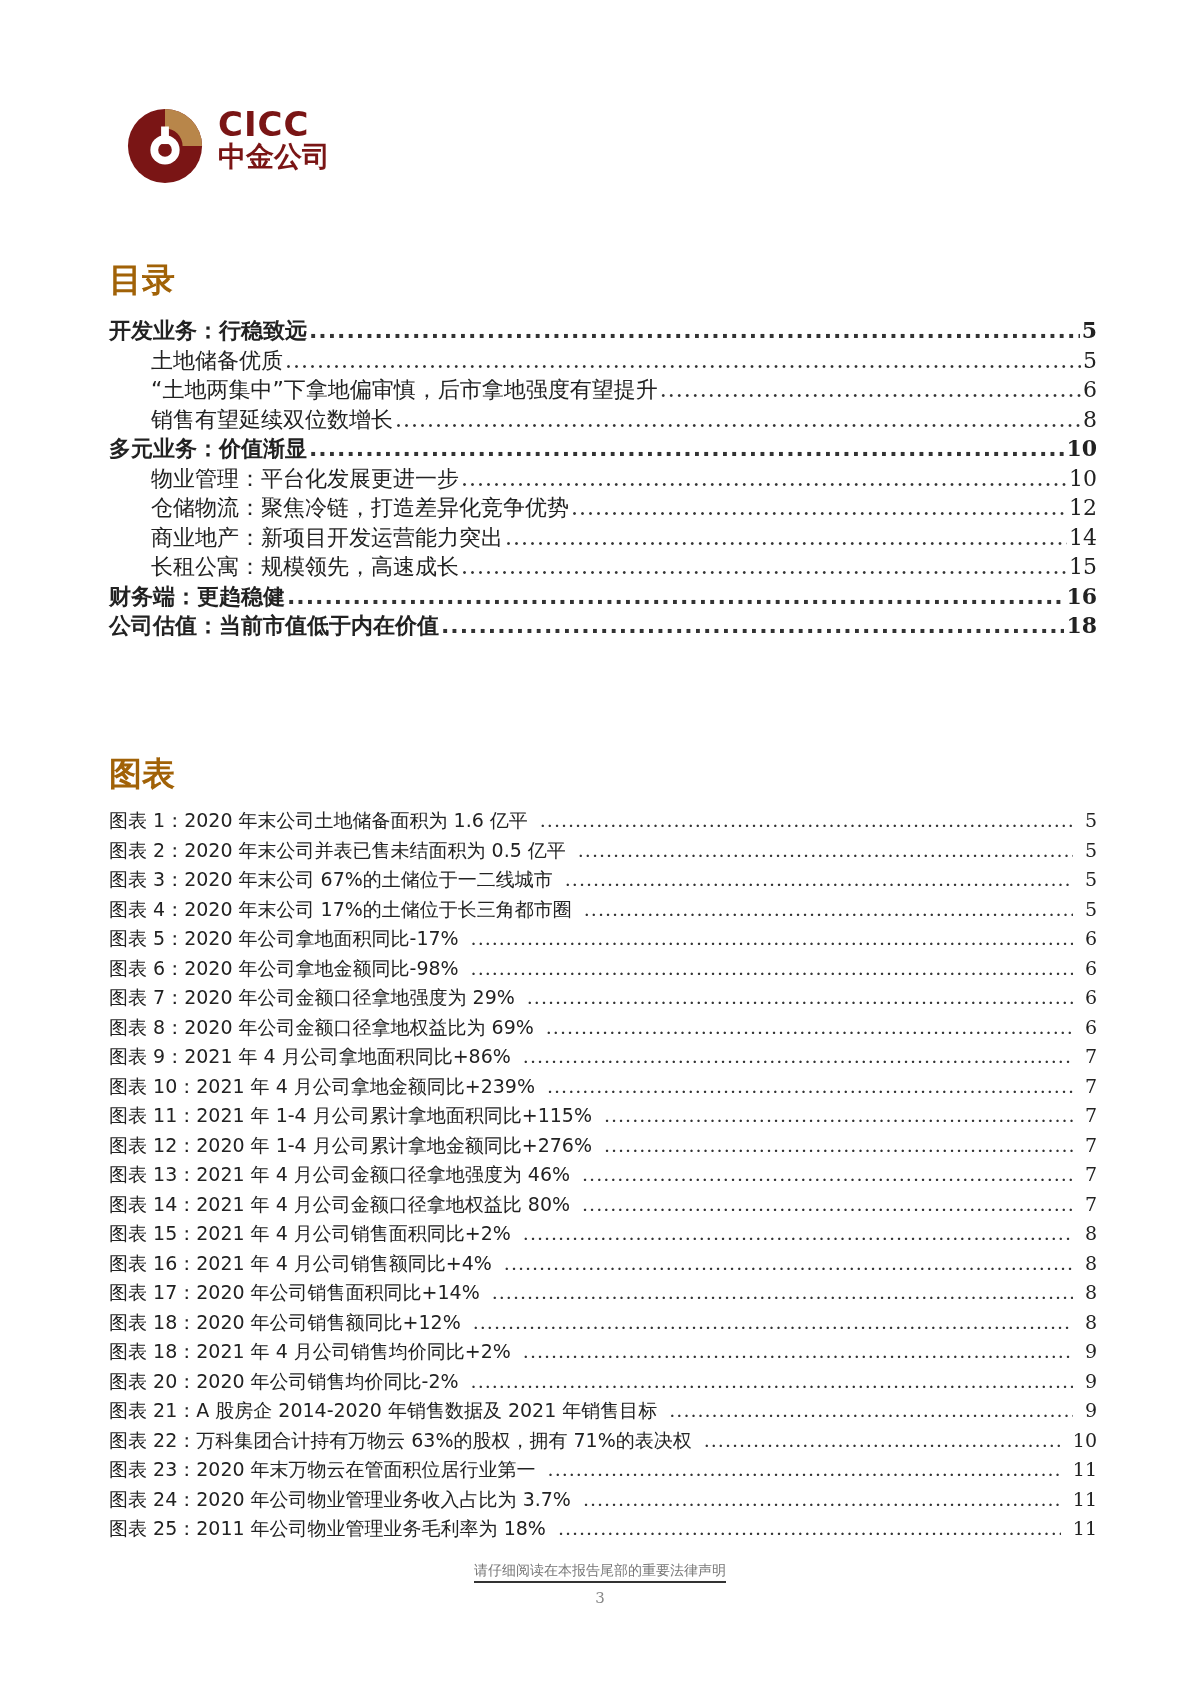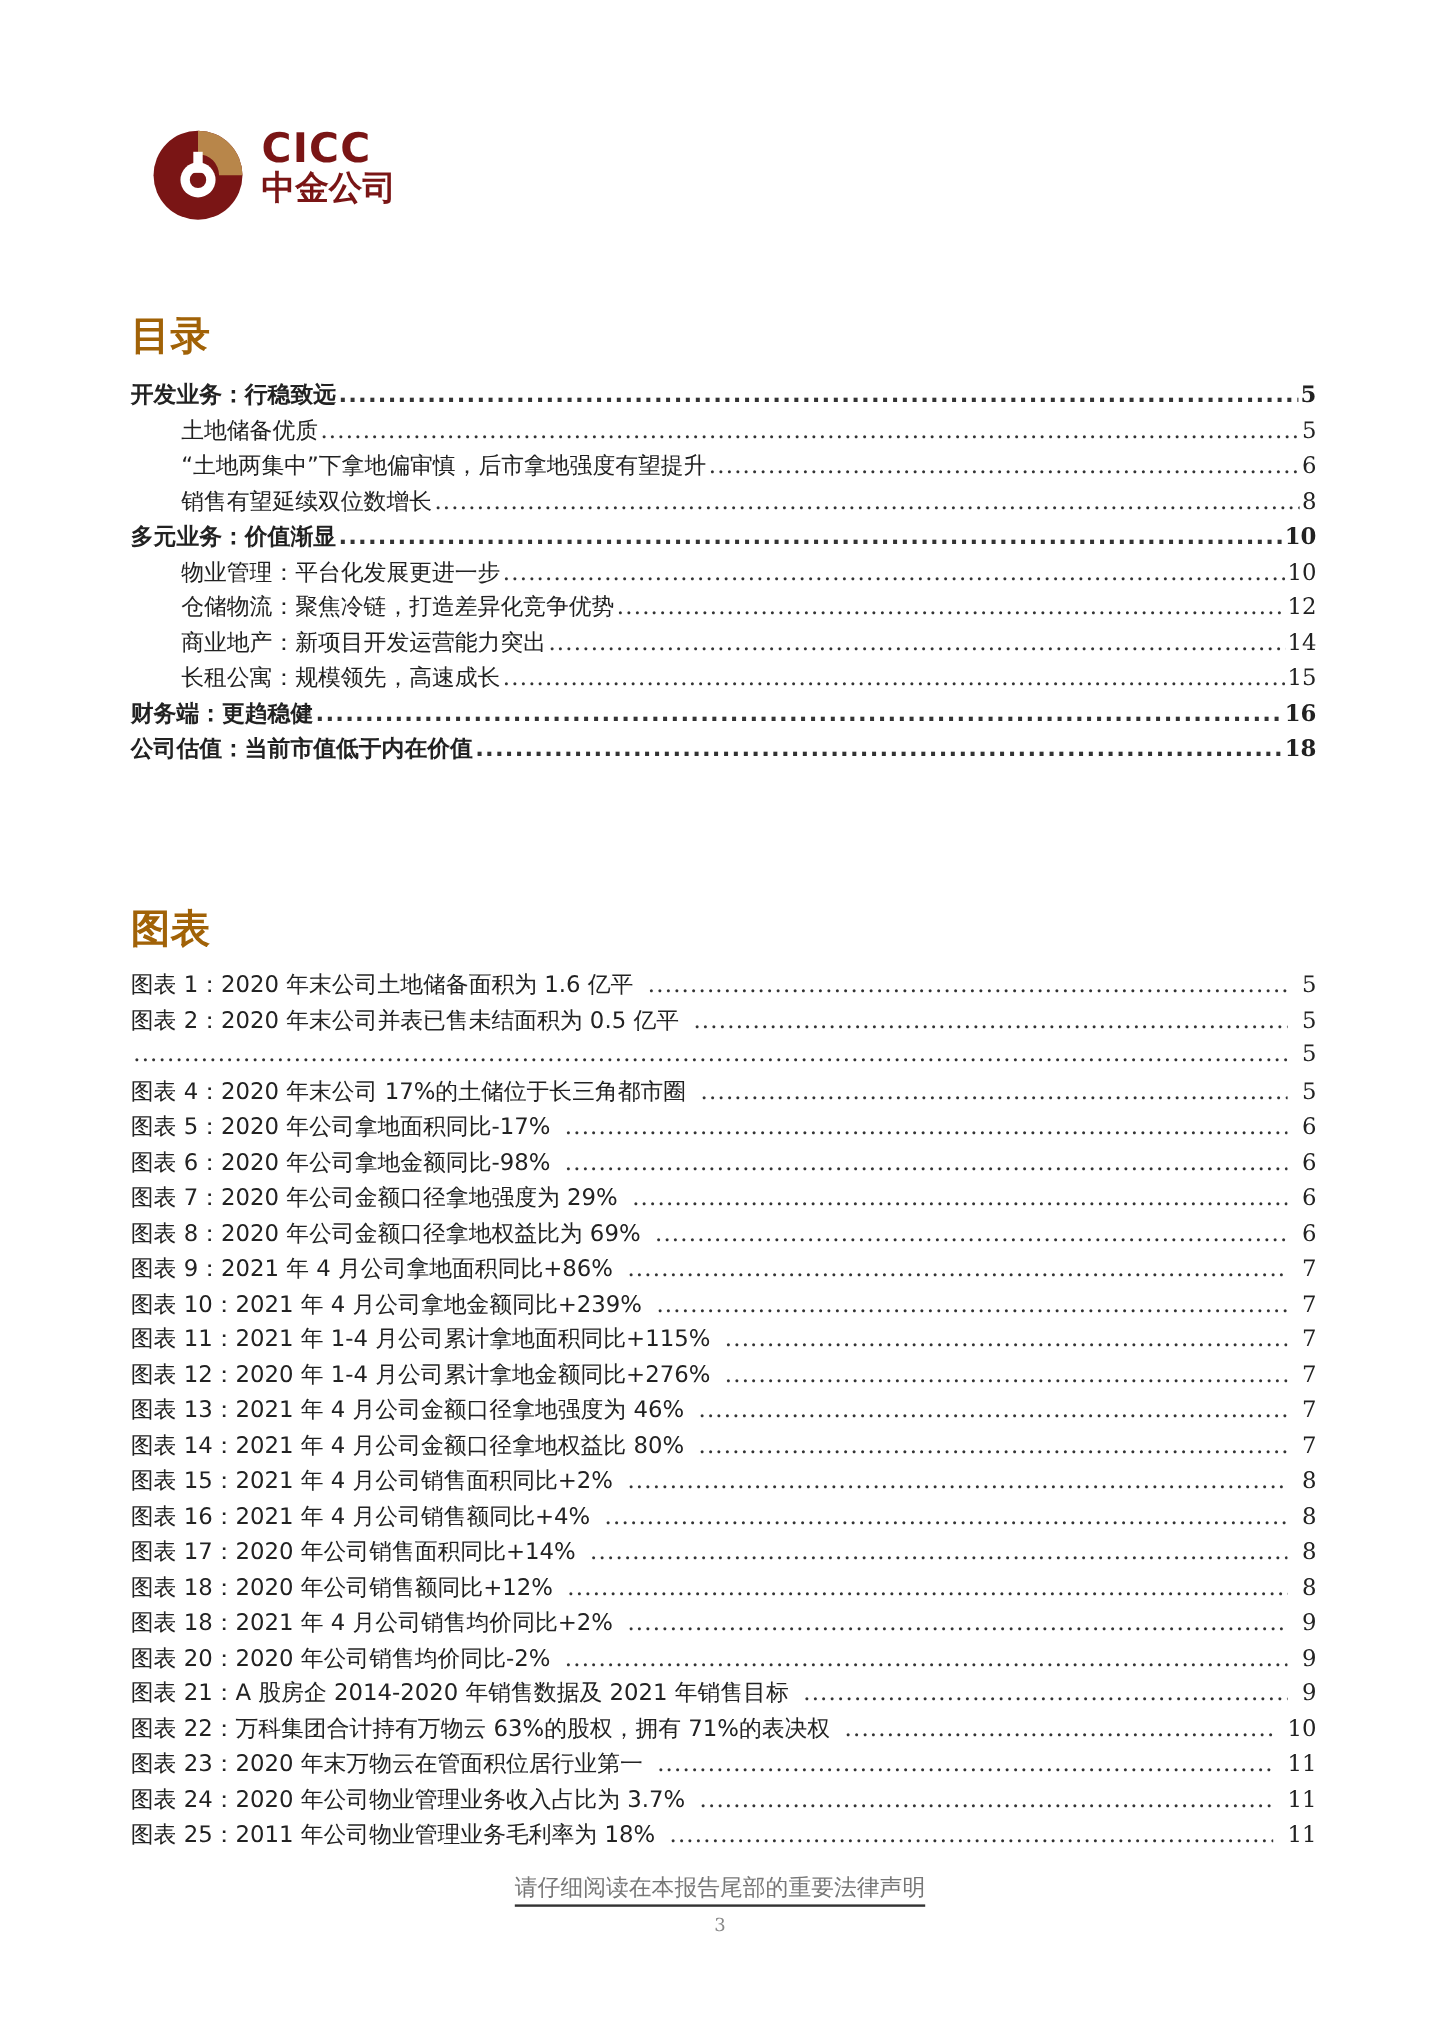--- a/index.html
+++ b/index.html
@@ -4,30 +4,30 @@
 <style>
   html,body{margin:0;padding:0;background:#fff;}
   body{width:1200px;height:1698px;position:relative;overflow:hidden;font-family:"DejaVu Serif","Liberation Serif",serif;color:#222;}
   .logo{position:absolute;left:126px;top:107px;height:80px;display:flex;align-items:flex-start;}
   .logo-mark{width:78px;height:78px;position:relative;}
   .logo-text{margin-left:14px;color:#7a1515;font-family:"DejaVu Sans","Liberation Sans",sans-serif;font-weight:bold;line-height:1;}
   .logo-en{font-size:34px;letter-spacing:1px;}
   .logo-cn{font-size:28px;margin-top:2px;}
   .section-title{position:absolute;left:109px;color:#a16207;font-family:"DejaVu Sans","Liberation Sans",sans-serif;font-size:33px;font-weight:bold;}
   .toc{position:absolute;left:109px;width:988px;}
-  .row{display:flex;align-items:baseline;height:29.5px;font-size:19px;white-space:nowrap;}
+  .row{display:flex;align-items:baseline;height:29.5px;font-size:22px;white-space:nowrap;}
   .row.bold{font-weight:bold;font-family:"DejaVu Sans","Liberation Sans",sans-serif;}
   .row.indent .lbl{padding-left:42px;}
   .row .lbl{font-family:"DejaVu Sans","Liberation Sans",sans-serif;}
   .row .dots{flex:1;overflow:hidden;margin:0 2px;color:#333;letter-spacing:1px;}
   .row .dots::before{content:"....................................................................................................................................................................................................................................";}
   .row .pg{font-family:"DejaVu Serif","Liberation Serif",serif;}
   .fig .row{font-size:19px;gap:10px;}
   .footer{position:absolute;left:0;width:1200px;top:1560px;text-align:center;}
-  .footer-note{display:inline-block;font-family:"DejaVu Sans","Liberation Sans",sans-serif;font-size:19px;color:#777;border-bottom:2px solid #333;padding-bottom:1px;}
+  .footer-note{display:inline-block;font-family:"DejaVu Sans","Liberation Sans",sans-serif;font-size:14px;color:#777;border-bottom:2px solid #333;padding-bottom:1px;}
   .footer-page{font-size:15px;color:#888;margin-top:6px;}
 </style>
 </head>
 <body>
 
 <div class="logo">
   <svg class="logo-mark" viewBox="0 0 80 80" width="78" height="78">
     <circle cx="40" cy="40" r="38" fill="#7a1515"></circle>
     <path d="M40 2 A38 38 0 0 1 78 40 L58 40 A18 18 0 0 0 40 22 Z" fill="#b8864a"></path>
     <circle cx="40" cy="44" r="15" fill="#fff"></circle>
@@ -107,20 +107,21 @@
       <span class="lbl">图表 1：2020 年末公司土地储备面积为 1.6 亿平</span>
       <span class="dots"></span>
       <span class="pg">5</span>
     </div>
     <div class="row">
       <span class="lbl">图表 2：2020 年末公司并表已售未结面积为 0.5 亿平</span>
       <span class="dots"></span>
       <span class="pg">5</span>
     </div>
     <div class="row">
+      <span class="lbl">图表 3：2020 年末公司 67%的土储位于一二线城市</span>
       <span class="dots"></span>
       <span class="pg">5</span>
     </div>
     <div class="row">
       <span class="lbl">图表 4：2020 年末公司 17%的土储位于长三角都市圈</span>
       <span class="dots"></span>
       <span class="pg">5</span>
     </div>
     <div class="row">
       <span class="lbl">图表 5：2020 年公司拿地面积同比-17%</span>

